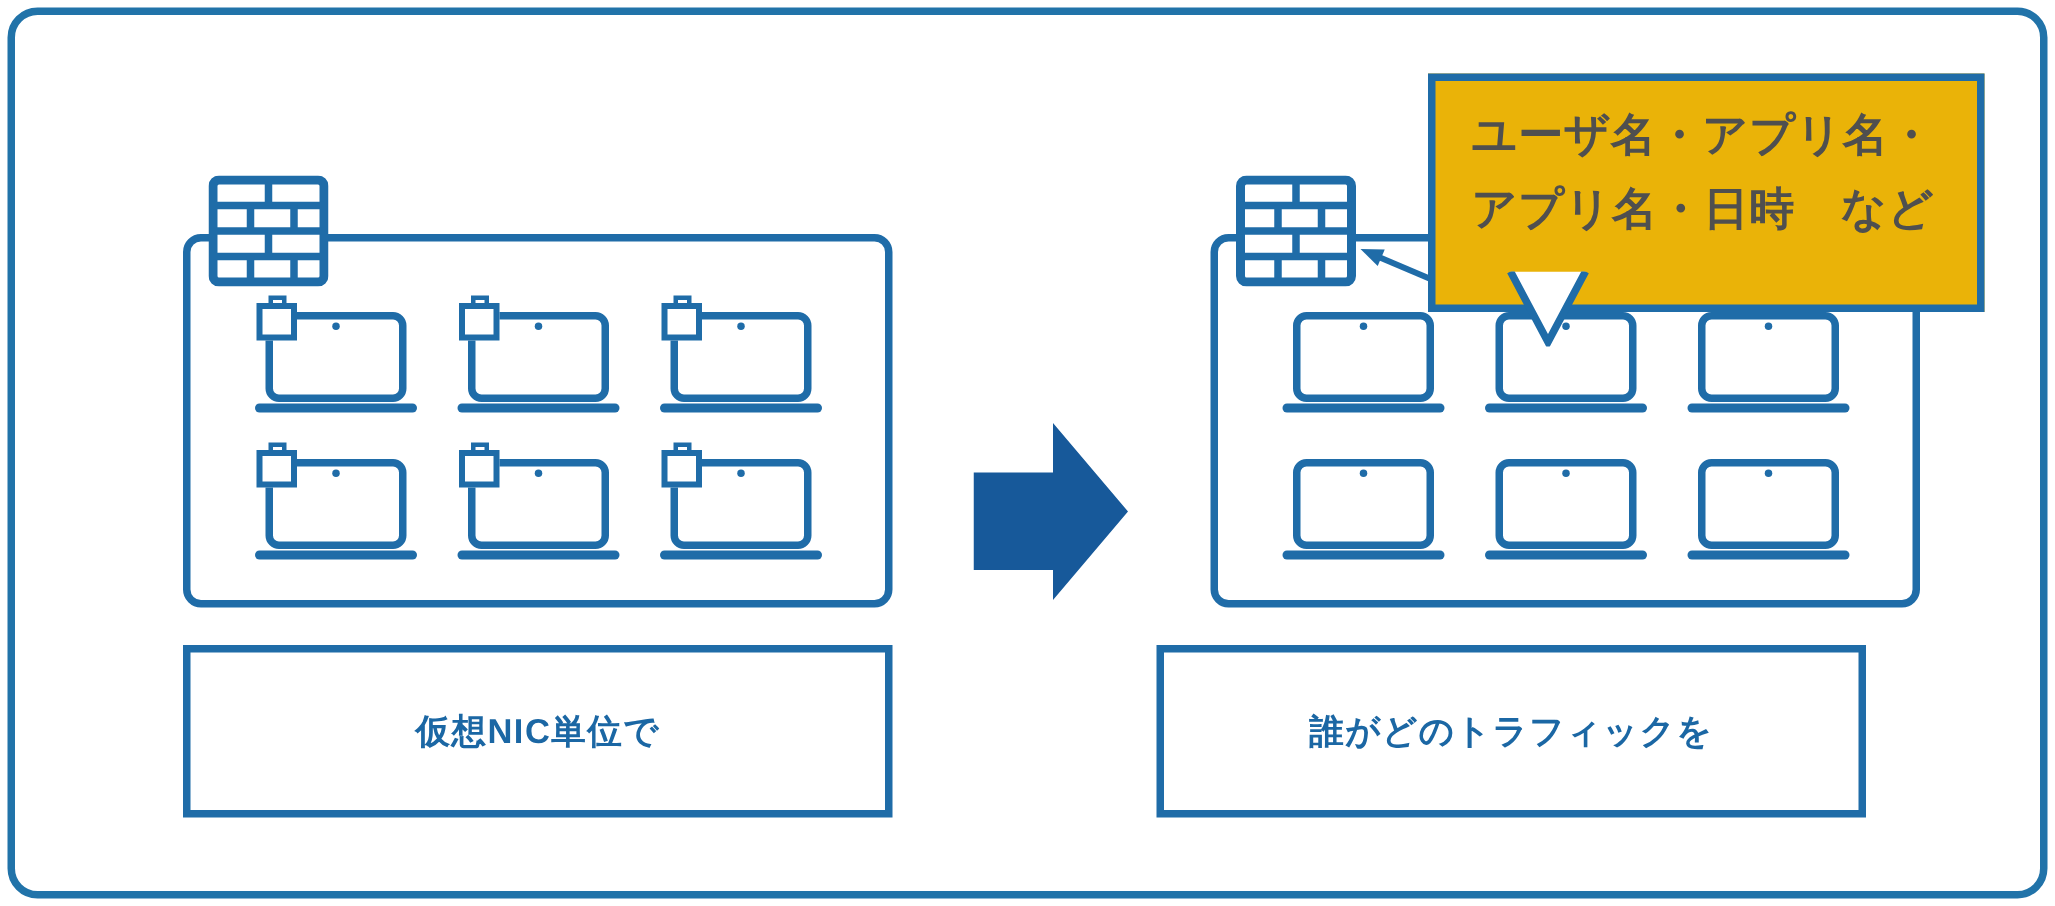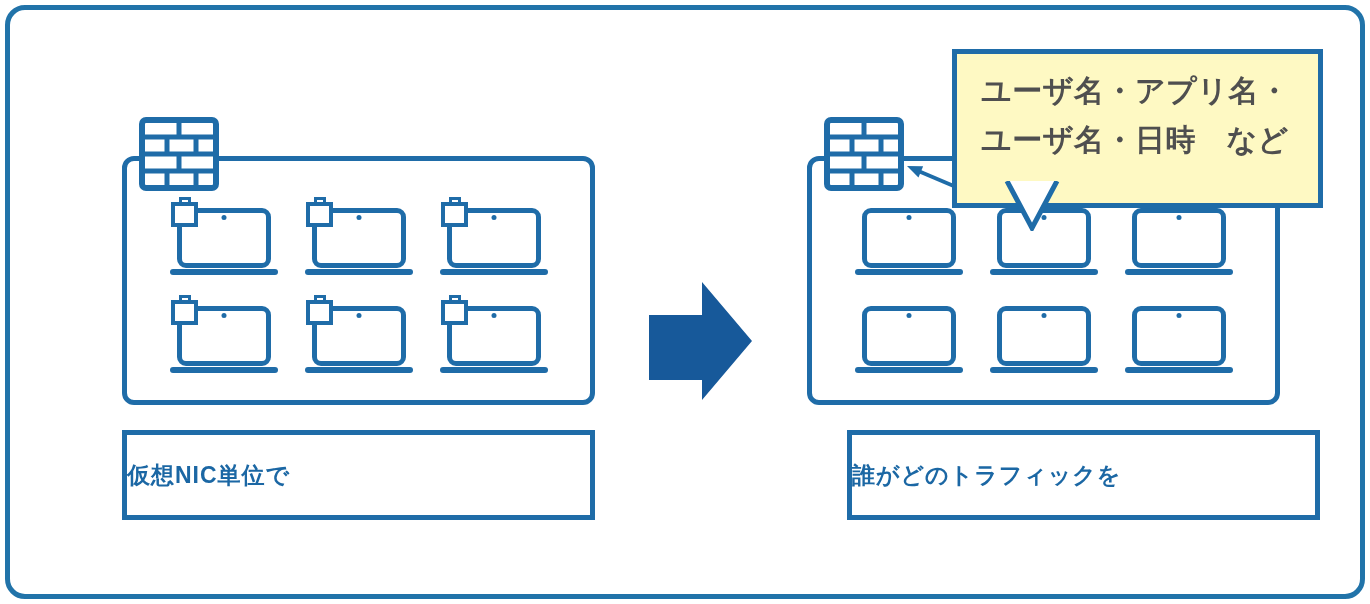--- a/index.html
+++ b/index.html
@@ -44,37 +44,37 @@
   .clip-tab{
     position:absolute;left:9px;top:-11px;width:12px;height:10px;box-sizing:border-box;
     background:#fff;border:3px solid var(--primary-blue);z-index:2;
   }
   .clip{
     position:absolute;left:1px;top:-6px;width:27px;height:25px;box-sizing:border-box;
     background:#fff;border:4px solid var(--primary-blue);z-index:3;
   }
   
   .caption{
-    position:absolute;top:430px;width:473px;height:90px;box-sizing:border-box;
+    position:absolute;top:430px;width:473px;height:115px;box-sizing:border-box;
     border:5px solid var(--primary-blue);z-index:1;
-    display:flex;flex-direction:column;justify-content:center;
+    display:flex;flex-direction:column;align-items:center;justify-content:center;
   }
   #left-caption{left:122px;}
-  #right-caption{left:847px;}
+  #right-caption{left:771px;}
   .cap-line{
     font-size:23px;font-weight:700;line-height:35px;letter-spacing:1px;
     color:var(--caption-text-blue);white-space:nowrap;
   }
   
   .big-arrow{position:absolute;left:649px;top:282px;z-index:1;}
   .big-arrow polygon{fill:var(--big-arrow-blue);}
   
   .callout{
     position:absolute;left:952px;top:49px;width:371px;height:159px;box-sizing:border-box;
-    background:#fef9c3;border:5px solid var(--primary-blue);z-index:4;
+    background:#eab308;border:5px solid var(--primary-blue);z-index:4;
     padding:12px 0 0 24px;
   }
   .co-line{
     font-size:30px;font-weight:700;line-height:49px;letter-spacing:0.5px;
     color:var(--callout-text-gray);white-space:nowrap;
   }
   .tail{position:absolute;left:1004px;top:181px;z-index:5;}
   .tail-fill{fill:#ffffff;}
   .tail-stroke{stroke:var(--primary-blue);stroke-width:5;fill:none;}
   
@@ -218,21 +218,21 @@
   </div>
 
   <svg class="dbl-arrow" width="102" height="52" viewBox="0 0 102 52">
     <line x1="18" y1="12" x2="84" y2="40"></line>
     <polygon points="0,0 15,-6 15,6" transform="translate(9,8) rotate(23)"></polygon>
     <polygon points="0,0 -15,-6 -15,6" transform="translate(93,44) rotate(23)"></polygon>
   </svg>
 
   <div class="callout">
     <div class="co-line">ユーザ名・アプリ名・</div>
-    <div class="co-line">ユーザ名・日時　など</div>
+    <div class="co-line">アプリ名・日時　など</div>
   </div>
   <svg class="tail" width="56" height="50" viewBox="0 0 56 50">
     <polygon class="tail-fill" points="3,0 53,0 28,47"></polygon>
     <path class="tail-stroke" d="M3,0 L28,47 L53,0"></path>
   </svg>
 
   <div class="caption" id="right-caption">
     <div class="cap-line">誰がどのトラフィックを</div>
   </div>
 

